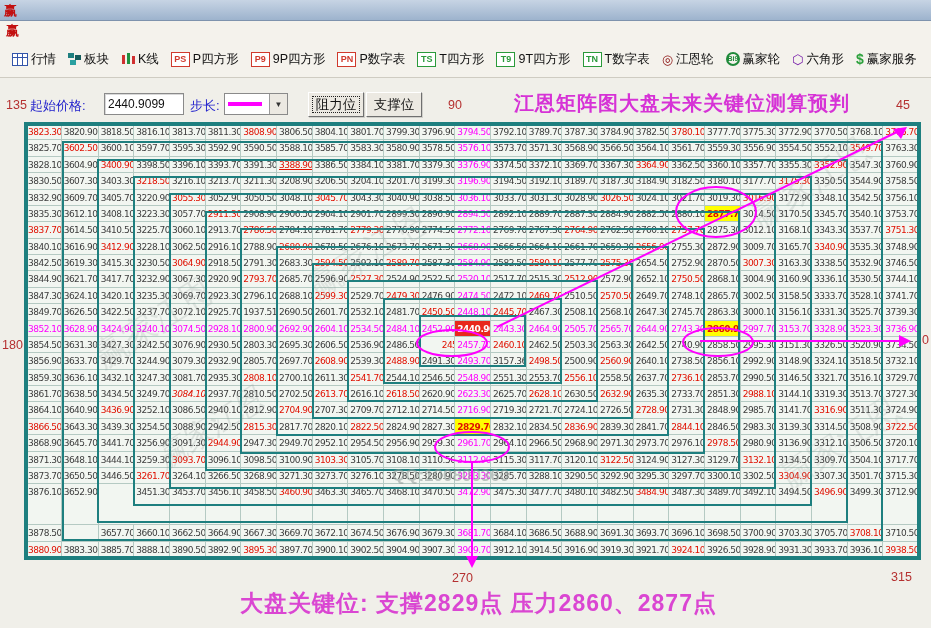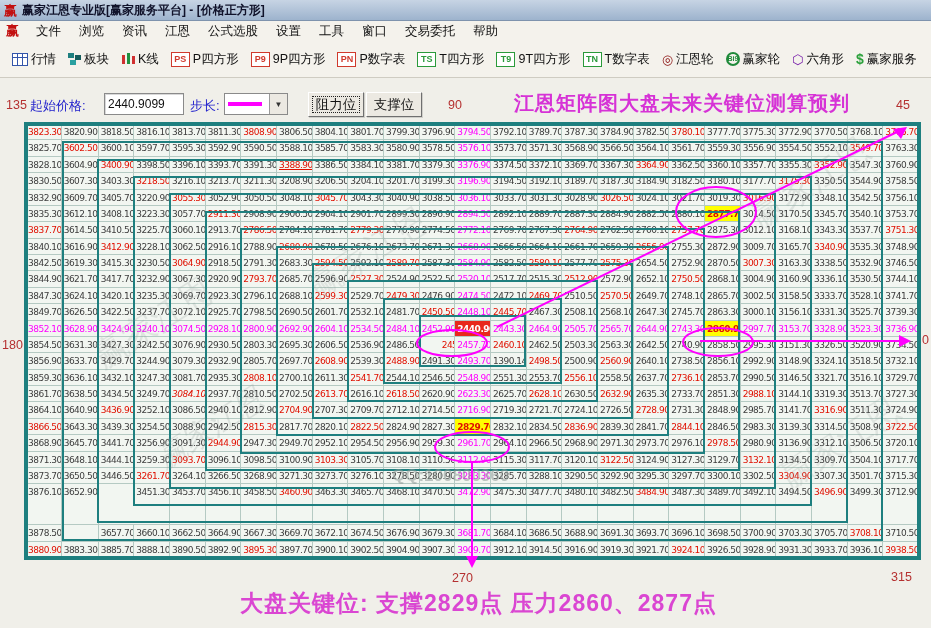--- a/index.html
+++ b/index.html
@@ -68,26 +68,24 @@
   
   .overlay-svg{position:absolute;left:0;top:0;pointer-events:none;}
   .watermark{position:absolute;color:#8f9a97;pointer-events:none;}
   .caption{position:absolute;left:240px;top:588px;font-size:23px;font-weight:bold;color:#da46d2;letter-spacing:1px;}
 </style>
 </head>
 <body>
 
 <div class="titlebar">
   <span class="appicon">赢</span>
-  <span class="title">赢家江恩专业版[赢家服务平台] - [价格正方形]</span>
 </div>
 
 <div class="menubar">
   <span class="appicon">赢</span>
-  <span id="menu-items"><span class="menu-item">文件</span><span class="menu-item">浏览</span><span class="menu-item">资讯</span><span class="menu-item">江恩</span><span class="menu-item">公式选股</span><span class="menu-item">设置</span><span class="menu-item">工具</span><span class="menu-item">窗口</span><span class="menu-item">交易委托</span><span class="menu-item">帮助</span></span>
 </div>
 
 <div class="toolbar" id="toolbar">
     <div class="tool-item">
       <span class="icon-grid"></span>
       <span>行情</span>
     </div>
     <div class="tool-item">
       <span class="icon-blocks">
         <i></i>
@@ -445,21 +443,21 @@
       <div class="cell">3158.50</div>
       <div class="cell">3333.70</div>
       <div class="cell">3528.10</div>
       <div class="cell">3741.70</div>
       <div class="cell">3849.70</div>
       <div class="cell">3626.50</div>
       <div class="cell">3422.50</div>
       <div class="cell">3237.70</div>
       <div class="cell">3072.10</div>
       <div class="cell">2925.70</div>
-      <div class="cell">2798.50</div>
+      <div class="cell">1937.51</div>
       <div class="cell">2690.50</div>
       <div class="cell">2601.70</div>
       <div class="cell">2532.10</div>
       <div class="cell">2481.70</div>
       <div class="cell" style="color: rgb(224, 16, 0);">2450.50</div>
       <div class="cell" style="color: rgb(255, 0, 255);">2448.10</div>
       <div class="cell" style="color: rgb(224, 16, 0);">2445.70</div>
       <div class="cell">2467.30</div>
       <div class="cell">2508.10</div>
       <div class="cell">2568.10</div>
@@ -527,21 +525,21 @@
       <div class="cell">3244.90</div>
       <div class="cell">3079.30</div>
       <div class="cell">2932.90</div>
       <div class="cell">2805.70</div>
       <div class="cell">2697.70</div>
       <div class="cell" style="color: rgb(224, 16, 0);">2608.90</div>
       <div class="cell">2539.30</div>
       <div class="cell" style="color: rgb(224, 16, 0);">2488.90</div>
       <div class="cell">2491.30</div>
       <div class="cell" style="color: rgb(255, 0, 255);">2493.70</div>
-      <div class="cell">1390.14</div>
+      <div class="cell">3157.36</div>
       <div class="cell" style="color: rgb(224, 16, 0);">2498.50</div>
       <div class="cell">2500.90</div>
       <div class="cell" style="color: rgb(224, 16, 0);">2560.90</div>
       <div class="cell">2640.10</div>
       <div class="cell">2738.50</div>
       <div class="cell">2856.10</div>
       <div class="cell">2992.90</div>
       <div class="cell">3148.90</div>
       <div class="cell">3324.10</div>
       <div class="cell">3518.50</div>

